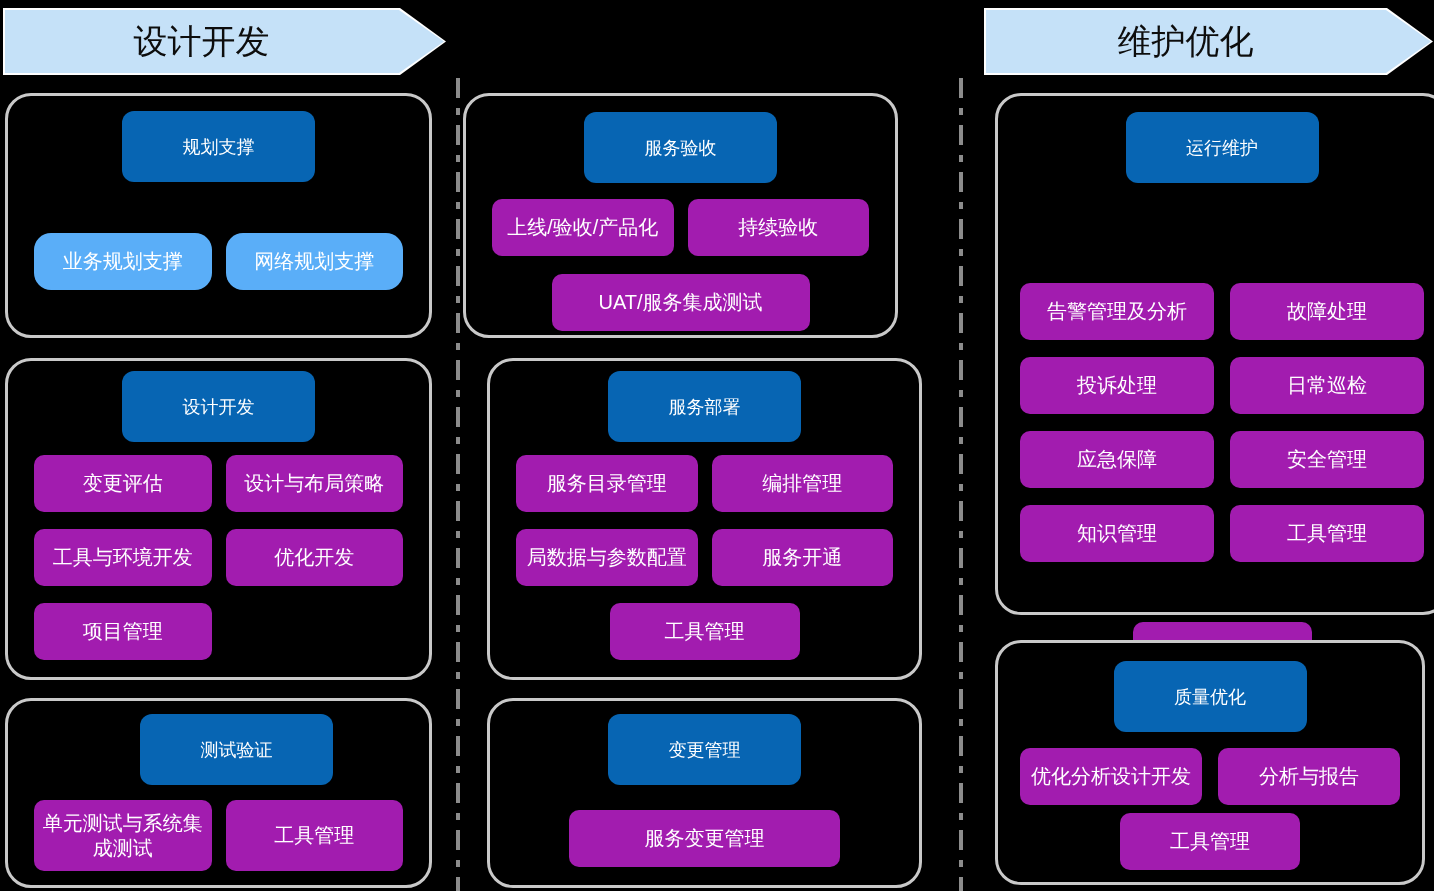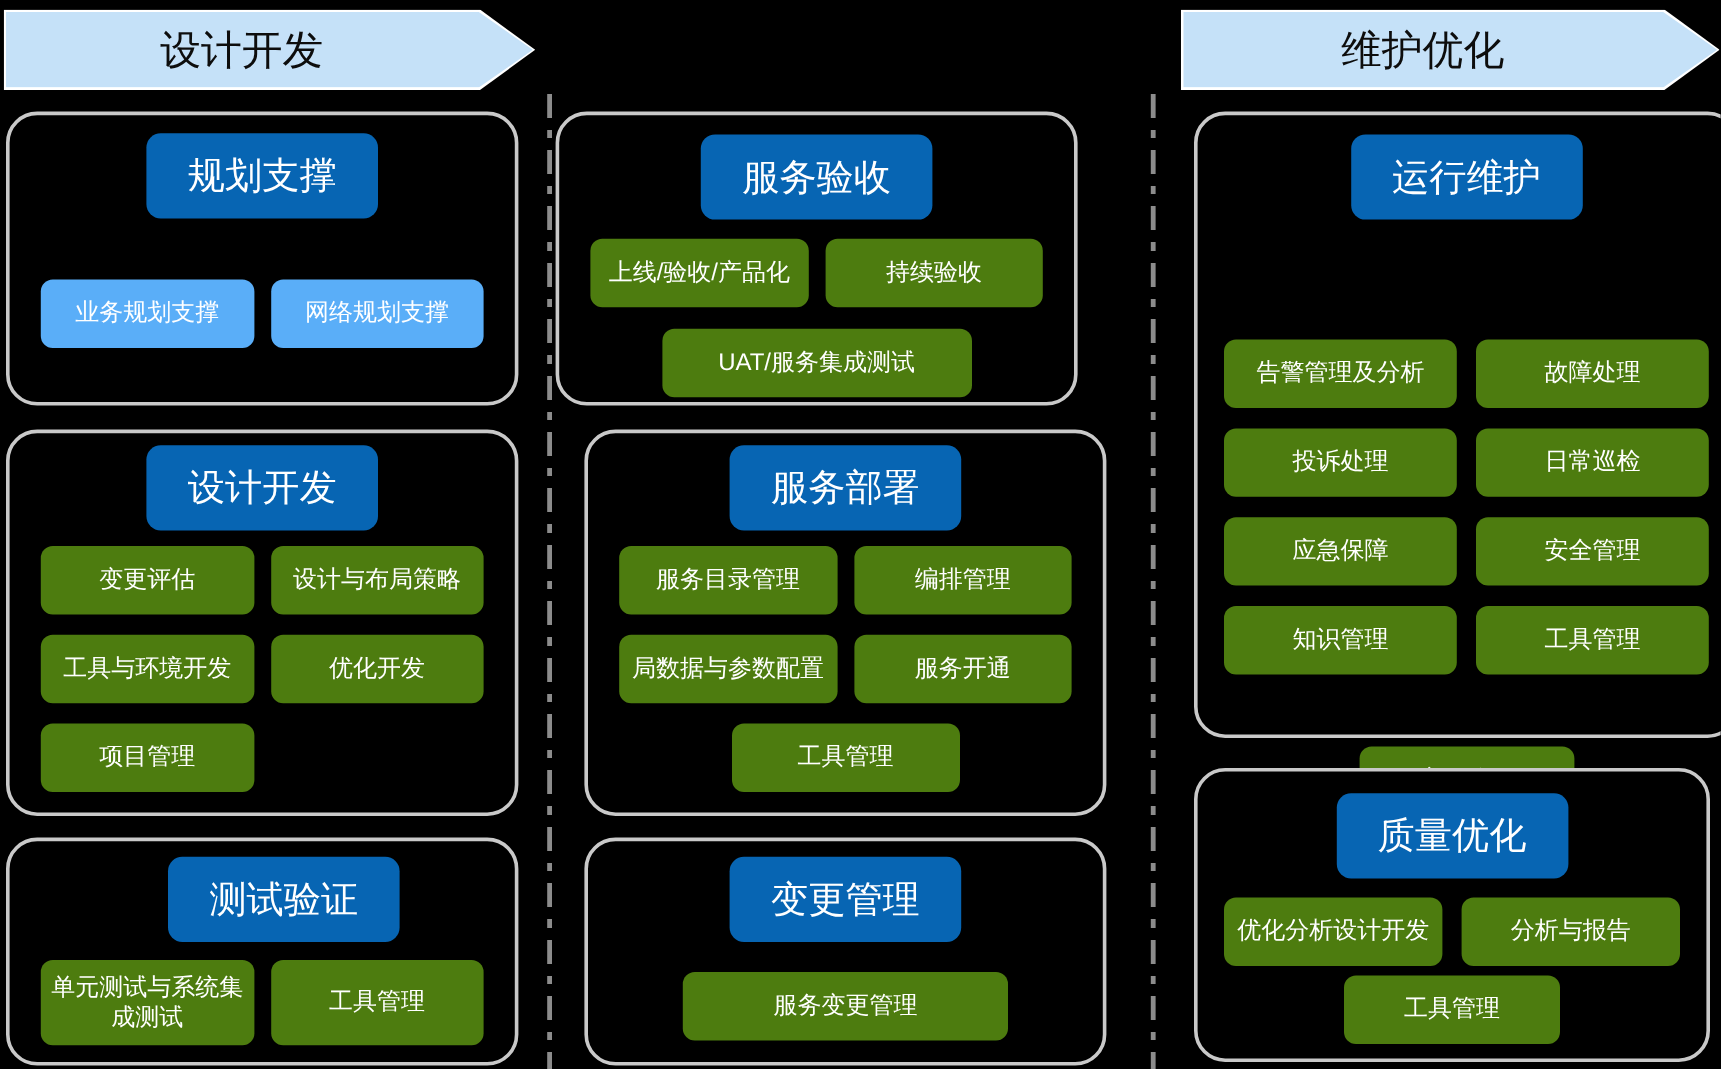--- a/index.html
+++ b/index.html
@@ -23,31 +23,31 @@
   .divider { position:absolute; top:78px; bottom:0; width:4px;
     background:repeating-linear-gradient(to bottom,
       #8c8c8c 0 20px, transparent 20px 30px,
       #8c8c8c 30px 37px, transparent 37px 47px); }
 
   
   .sec { position:absolute; box-sizing:border-box; background:#000;
     border:3px solid #C9C9C9; border-radius:26px;
     display:flex; flex-direction:column; align-items:center; }
   .hdr { flex:none; width:193px; height:71px; border-radius:12px;
-    background:#0765B3; color:#fff; font-size:31px;
+    background:#0765B3; color:#fff; font-size:18px;
     display:flex; align-items:center; justify-content:center; }
 
   .grid { display:grid; grid-template-columns:1fr 1fr; column-gap:14px;
     row-gap:17px; align-self:stretch; margin:13px 26px 0; }
   .grid3 { column-gap:16px; margin-left:22px; margin-right:22px; }
 
-  .itm { height:57px; border-radius:10px; background:#4d7c0f; color:#fff;
+  .itm { height:57px; border-radius:10px; background:#a21caf; color:#fff;
     font-size:20px; line-height:1.25; display:flex; align-items:center;
     justify-content:center; text-align:center; padding:0 2px; box-sizing:border-box; }
-  .itm.light { background:#5AAEF8; }
+  .itm.light { background:#5AAEF8;border-radius:17px; }
   .itm.tall { height:71px; }
 
   .center-row { display:flex; justify-content:center; align-self:stretch; }
   .w258 { width:258px; } .w190 { width:190px; } .w271 { width:271px; }
   .w179 { width:179px; } .w180 { width:180px; }
 </style>
 </head>
 <body>
 
 <div id="canvas">

